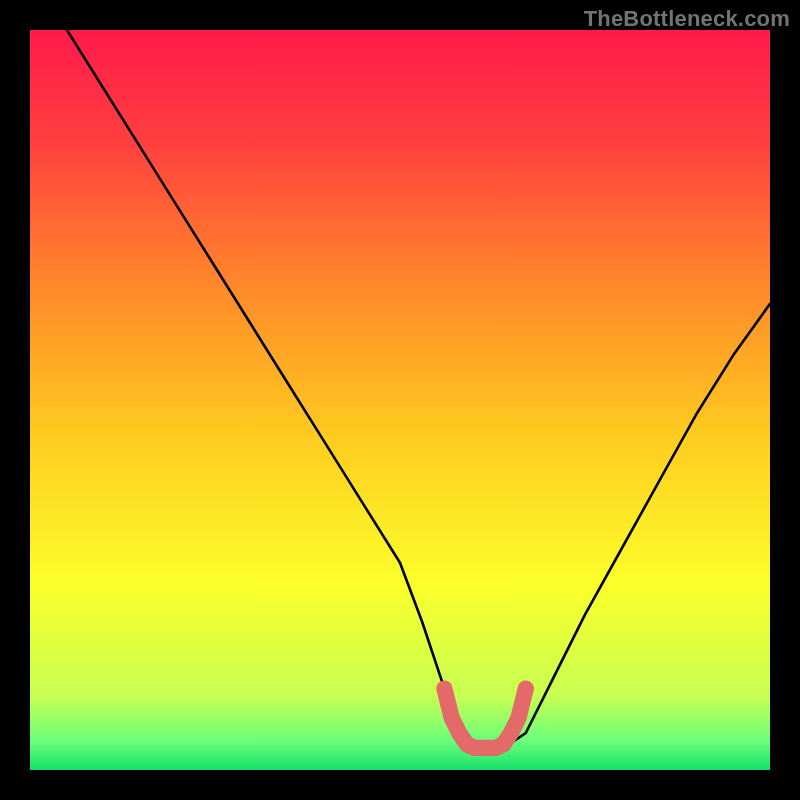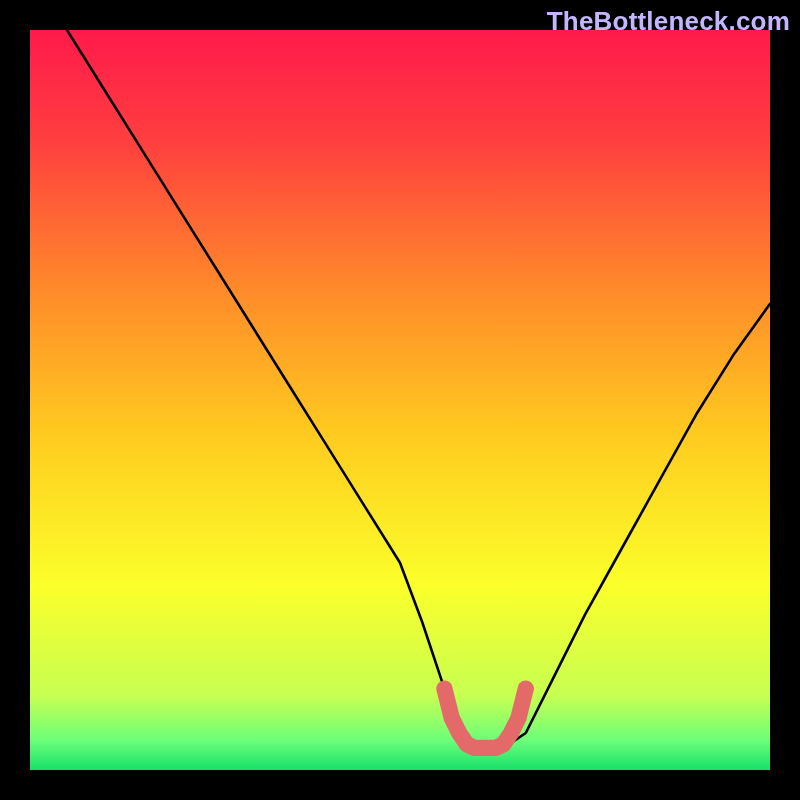--- a/index.html
+++ b/index.html
@@ -25,22 +25,22 @@
     overflow: hidden;
   }
   .gradient {
     position: absolute;
     inset: 0;
   }
   .watermark {
     position: absolute;
     top: 6px;
     right: 10px;
-    color: #c4b5fd;
-    font-size: 26px;
+    color: #737373;
+    font-size: 22px;
     font-weight: 600;
     letter-spacing: 0.2px;
   }
   svg.curve {
     position: absolute;
     inset: 0;
   }
 </style>
 </head>
 <body>

